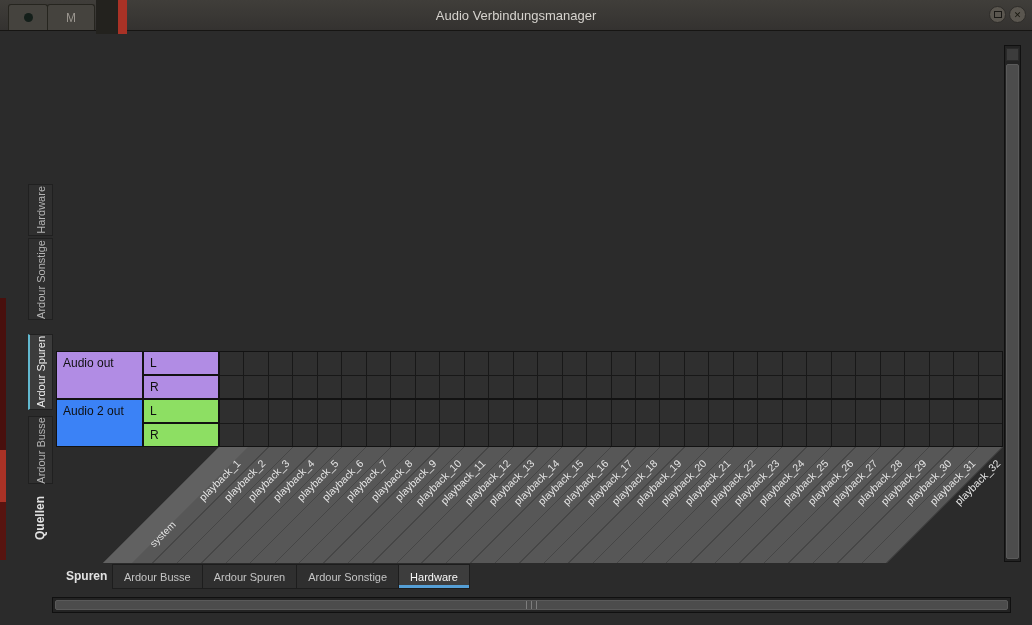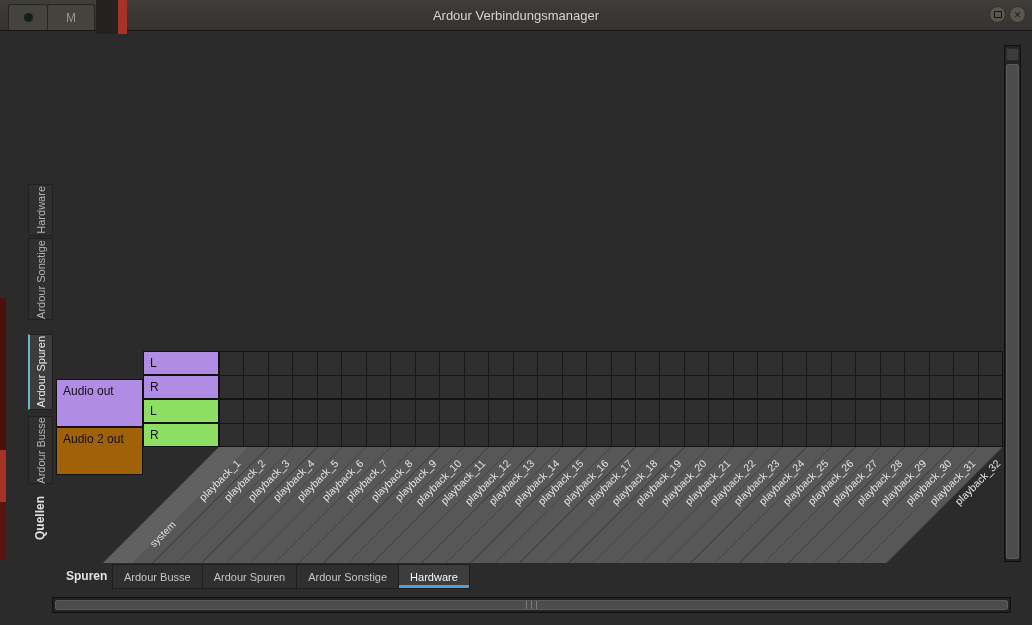--- a/index.html
+++ b/index.html
@@ -39,21 +39,21 @@
              white-space:nowrap;}
   .vtab.selected{background:#3c3c3c;border-left:2px solid #62b9cf;margin-top:12px;margin-bottom:6px;}
   .vtab.selected span{color:#ededed;}
 
   .axis-quellen{position:absolute;left:33px;top:496px;}
   .axis-quellen span{writing-mode:vertical-rl;transform:rotate(180deg);font-size:12px;
                      font-weight:bold;color:#e2e2e2;}
 
   
   .group-cell{position:absolute;left:56px;width:87px;height:48px;box-sizing:border-box;
-              border:1px solid #121212;font-size:12px;color:#101010;padding:4px 0 0 6px;margin-top:28px;}
+              border:1px solid #121212;font-size:12px;color:#101010;padding:4px 0 0 6px;}
   .chan-cell{position:absolute;left:143px;width:76px;height:24px;box-sizing:border-box;
              border:1px solid #121212;font-size:12px;color:#101010;padding-left:6px;
              display:flex;align-items:center;}
 
   
   .grid{position:absolute;left:219px;width:784px;height:48px;display:grid;
         grid-template-columns:repeat(32,1fr);grid-template-rows:repeat(2,1fr);gap:1px;
         background:#181818;border:1px solid #121212;box-sizing:border-box;}
   .cell{background:#2f2f2f;}
 
@@ -94,21 +94,21 @@
          border:1px solid #2a2a2a;box-sizing:border-box;}
   .vhandle{position:absolute;left:1px;top:18px;width:13px;bottom:2px;background:#4c4c4c;
            border:1px solid #5a5a5a;border-radius:2px;box-sizing:border-box;}
 </style>
 </head>
 <body>
 
 <div class="screen">
 
   <div class="titlebar">
-    <span class="tb-title">Ardour Verbindungsmanager</span>
+    <span class="tb-title">Audio Verbindungsmanager</span>
     <div class="tb-btns">
       <span class="tb-btn">
           <span class="glyph-square"></span>
         </span>
       <span class="tb-btn">
           <span>✕</span>
         </span>
     </div>
   </div>
 
@@ -134,21 +134,21 @@
     <div class="vtab selected" style="height:76px">
         <span>Ardour Spuren</span>
       </div>
     <div class="vtab" style="height:68px">
         <span>Ardour Busse</span>
       </div>
   </div>
   <div class="axis-quellen"><span>Quellen</span></div>
 
   <div class="group-cell" style="top: 351px; background: rgb(177, 140, 228);"><span>Audio out</span></div>
-  <div class="group-cell" style="top: 399px; background: #a16207;"><span>Audio 2 out</span></div>
+  <div class="group-cell" style="top: 399px; background: #3b82f6;"><span>Audio 2 out</span></div>
   <div class="chan-cell" style="top: 351px; background: rgb(177, 140, 228);">
       <span>L</span>
     </div>
   <div class="chan-cell" style="top: 375px; background: rgb(177, 140, 228);">
       <span>R</span>
     </div>
   <div class="chan-cell" style="top: 399px; background: rgb(141, 223, 99);">
       <span>L</span>
     </div>
   <div class="chan-cell" style="top: 423px; background: rgb(141, 223, 99);">

